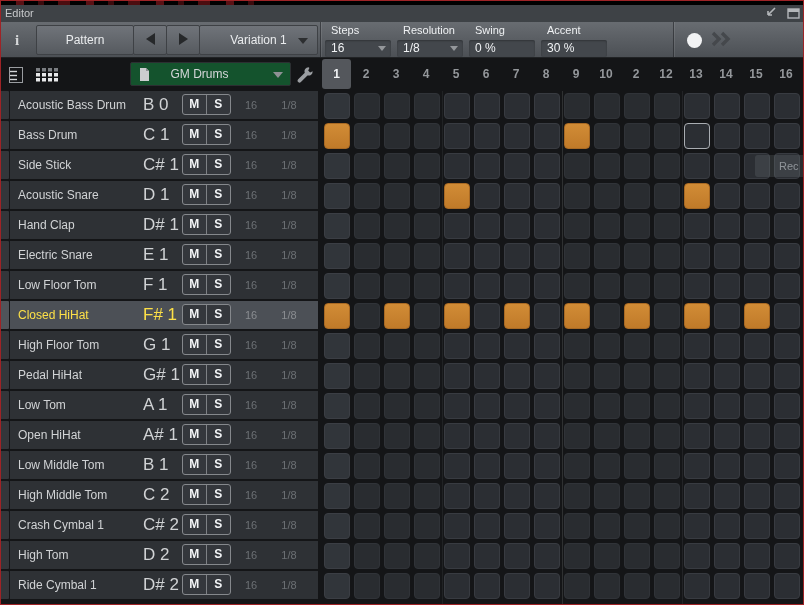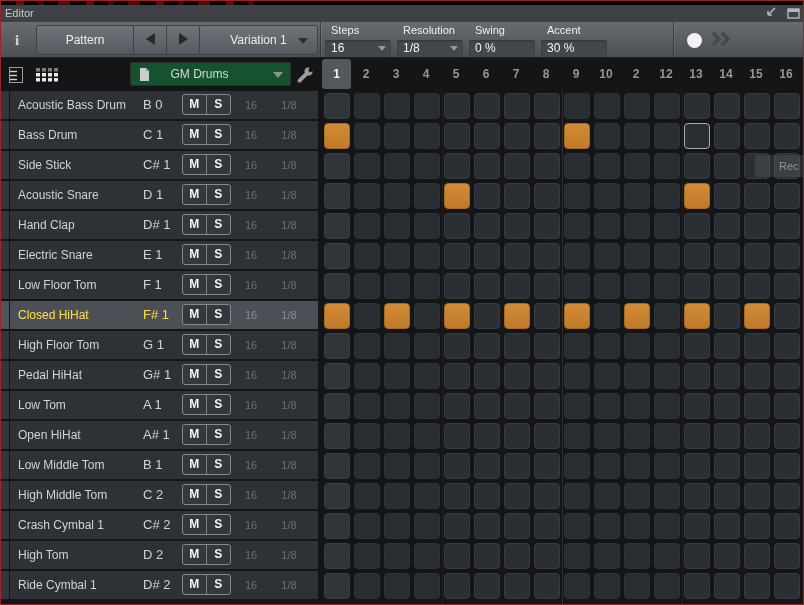--- a/index.html
+++ b/index.html
@@ -60,21 +60,21 @@
   .stepnum.cur{background:#54575c;border-radius:3px;color:#f1f3f5;height:30px;line-height:30px;margin-top:1px;width:29px;}
 
   
   .strip{position:absolute;left:0;top:91px;width:9px;}
   .handle{width:9px;height:28px;margin-bottom:2px;background:#33363a;border-radius:1px;}
   .handle.sel{background:#50545a;}
   .tracklist{position:absolute;left:10px;top:91px;width:308px;}
   .trow{position:relative;width:308px;height:28px;margin-bottom:2px;background:#2e3135;}
   .trow.sel{background:#4c5056;}
   .tname{position:absolute;left:8px;top:0;line-height:28px;font-size:12px;color:#d1d3d5;white-space:nowrap;}
-  .tnote{position:absolute;left:133px;top:0;line-height:28px;font-size:13px;color:#d1d3d5;white-space:nowrap;}
+  .tnote{position:absolute;left:133px;top:0;line-height:28px;font-size:17px;color:#d1d3d5;white-space:nowrap;}
   .trow.sel .tname,.trow.sel .tnote{color:#fde047;}
   .ms{position:absolute;left:172px;top:3px;width:49px;height:21px;border:1px solid #85888c;border-radius:3px;
     background:#34373c;display:flex;}
   .msb{width:24px;text-align:center;line-height:19px;font-size:12px;font-weight:bold;color:#f2f4f6;}
   .msb.m{border-right:1px solid #7e8185;}
   .dim{position:absolute;top:0;line-height:28px;font-size:11px;color:#6c7074;text-align:center;}
   .dim.steps{left:228px;width:26px;}
   .dim.res{left:262px;width:34px;}
   .trow.sel .dim{color:#8a8d91;}
 

